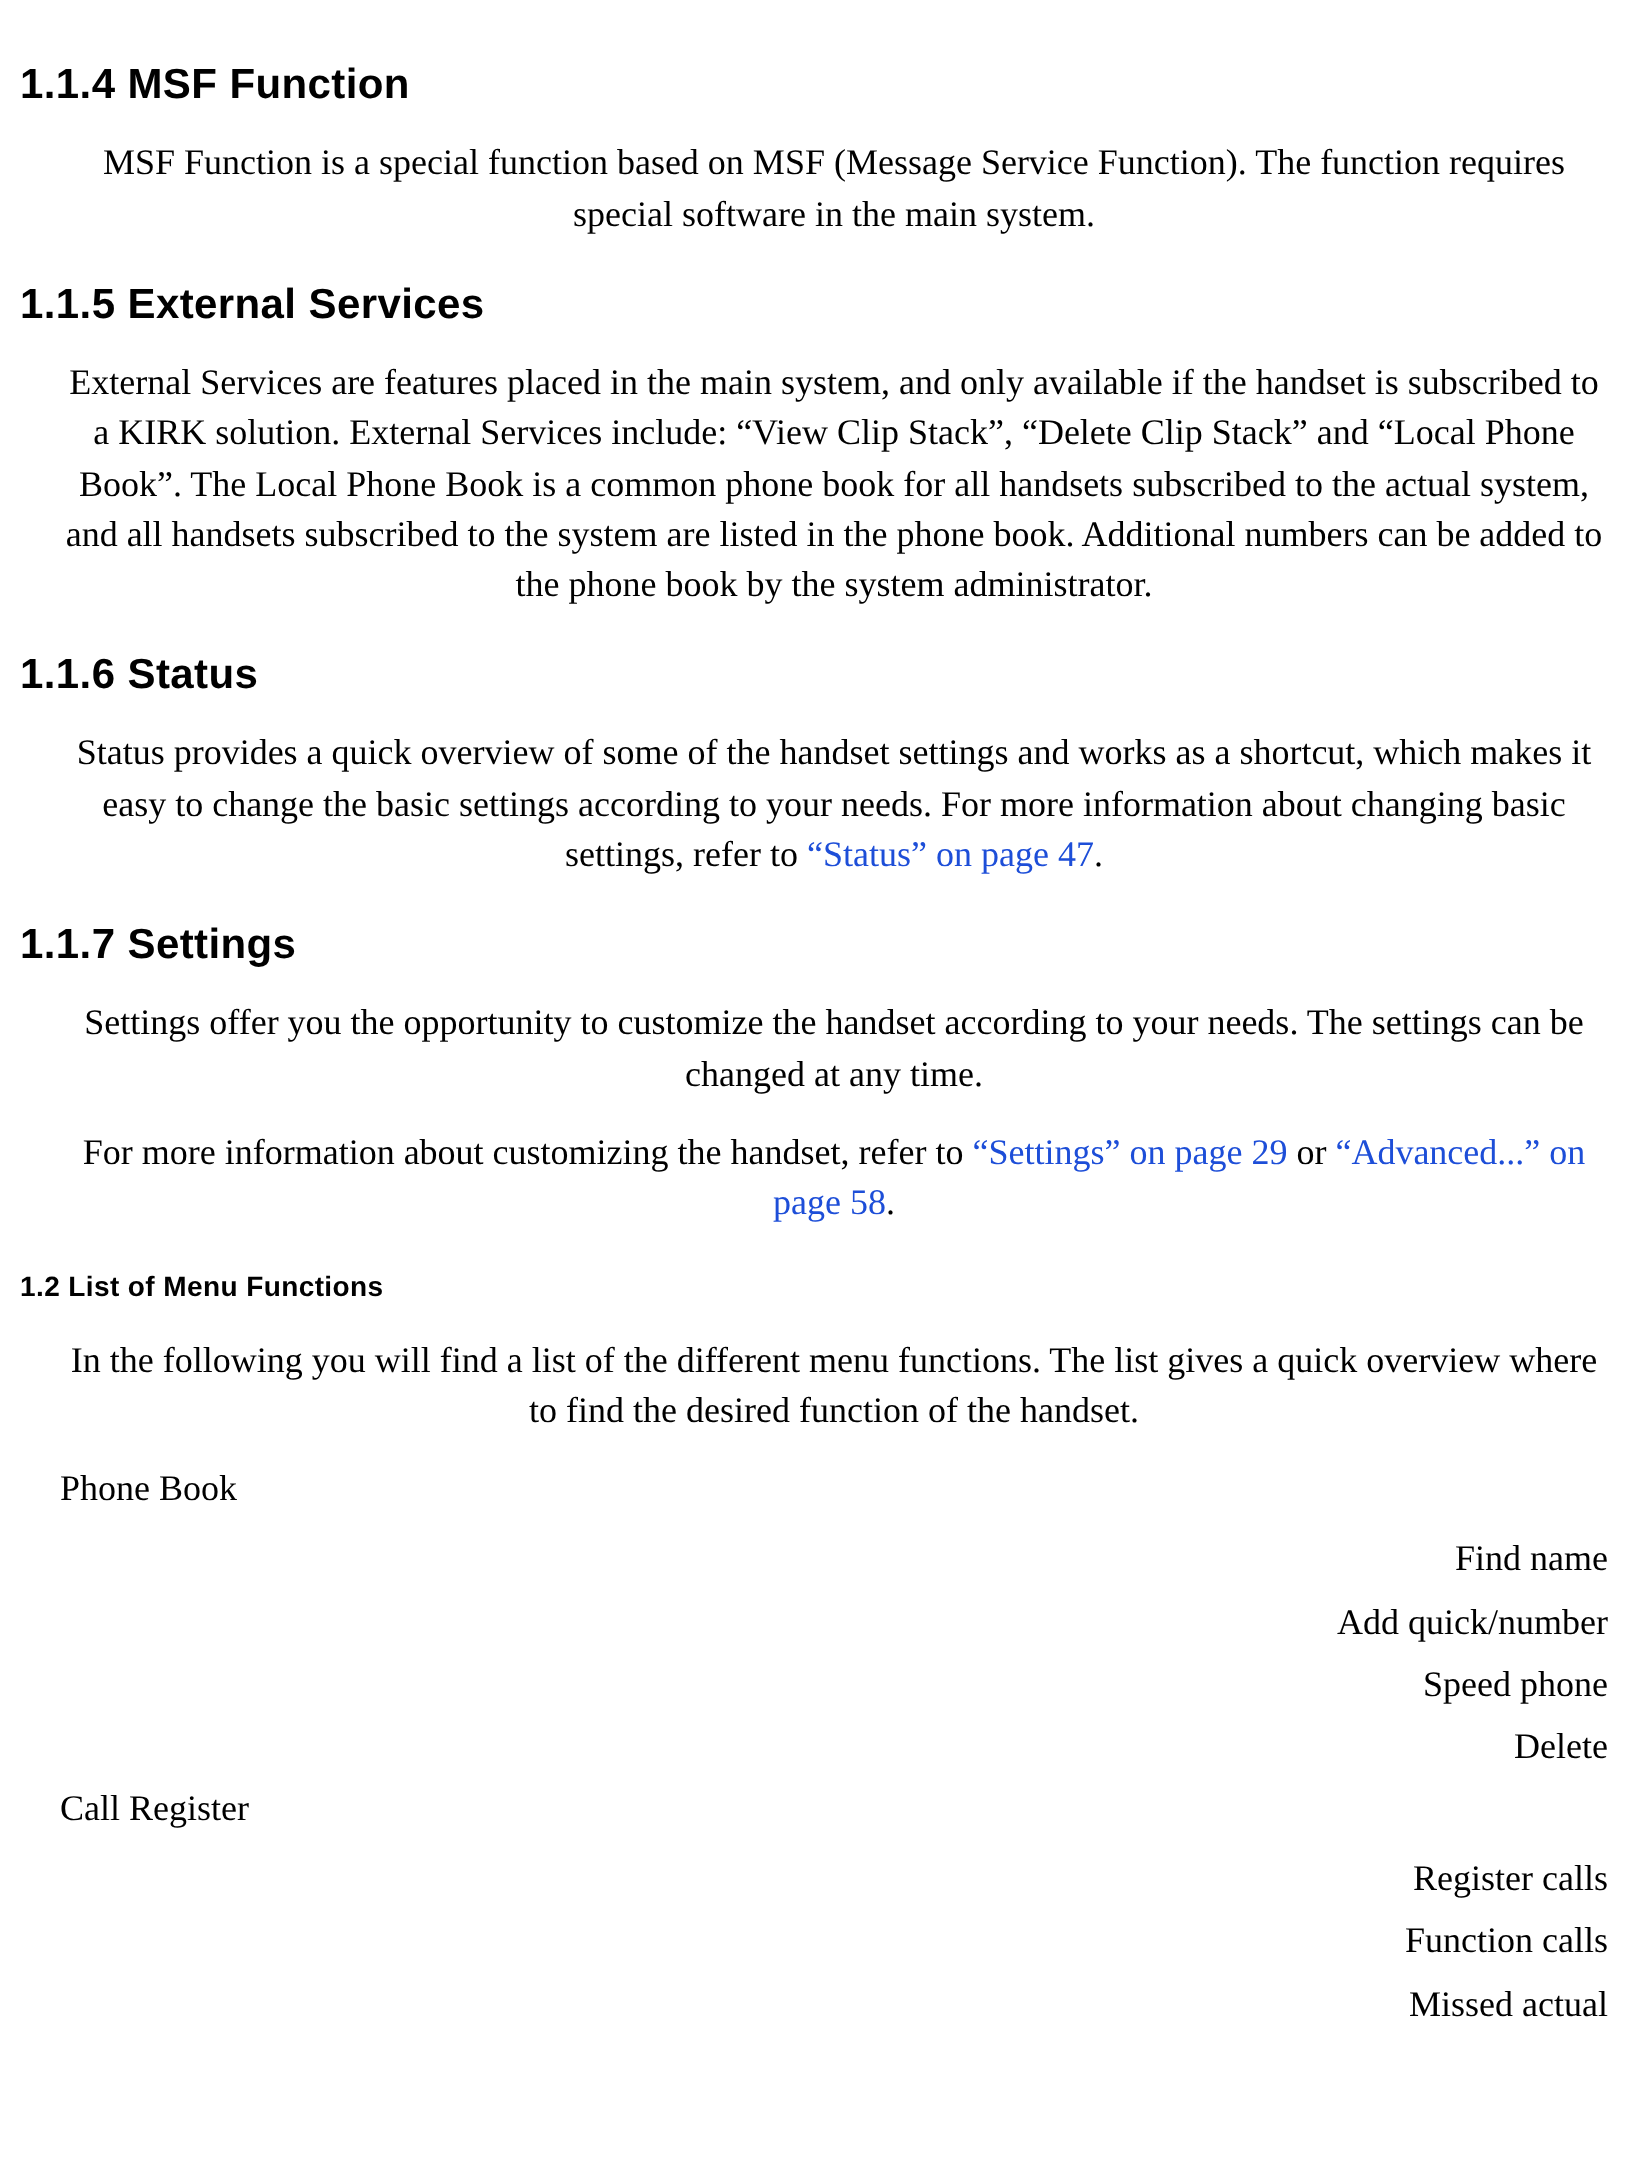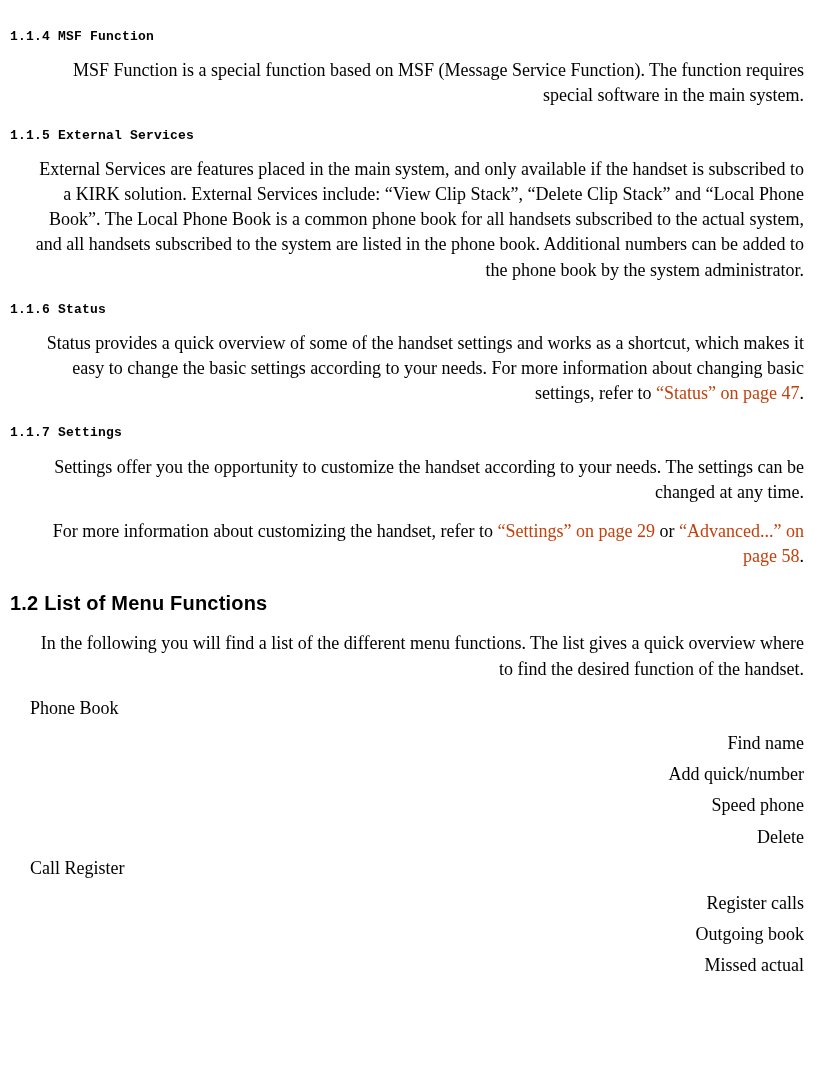--- a/index.html
+++ b/index.html
@@ -5,39 +5,39 @@
     body {
       font-family: "Palatino Linotype", "Book Antiqua", Palatino, serif;
       font-size: 18px;
       line-height: 1.4;
       color: #000;
       margin: 0;
       padding: 10px 20px 20px 10px;
       width: 794px;
     }
     .heading-3 {
-      font-family: Liberation Mono, monospace;
-      font-size: 13px;
+      font-family: Liberation Sans, sans-serif;
+      font-size: 21px;
       font-weight: 600;
       margin: 18px 0 12px 0;
       letter-spacing: 0.2px;
     }
     .heading-2 {
       font-family: "Futura", "Trebuchet MS", Arial, sans-serif;
-      font-size: 20px;
+      font-size: 14px;
       font-weight: 600;
       margin: 20px 0 14px 0;
       letter-spacing: 0.2px;
     }
     .body-text {
       margin: 0 0 14px 20px;
-      text-align: right;
+      text-align: center;
     }
     .link {
-      color: #c2410c;
+      color: #1d4ed8;
     }
     .list-label {
       margin: 4px 0 10px 20px;
     }
     .list-item {
       margin: 0 0 6px 40px;
       text-align: right;
     }
   </style>
 </head>
@@ -64,14 +64,14 @@
 <p class="body-text">In the following you will find a list of the different menu functions. The list gives a quick overview where to find the desired function of the handset.</p>
 
 <p class="list-label">Phone Book</p>
 <p class="list-item">Find name</p>
 <p class="list-item">Add quick/number</p>
 <p class="list-item">Speed phone</p>
 <p class="list-item">Delete</p>
 
 <p class="list-label">Call Register</p>
 <p class="list-item">Register calls</p>
-<p class="list-item">Outgoing book</p>
+<p class="list-item">Function calls</p>
 <p class="list-item">Missed actual</p>
 
 </body></html>

